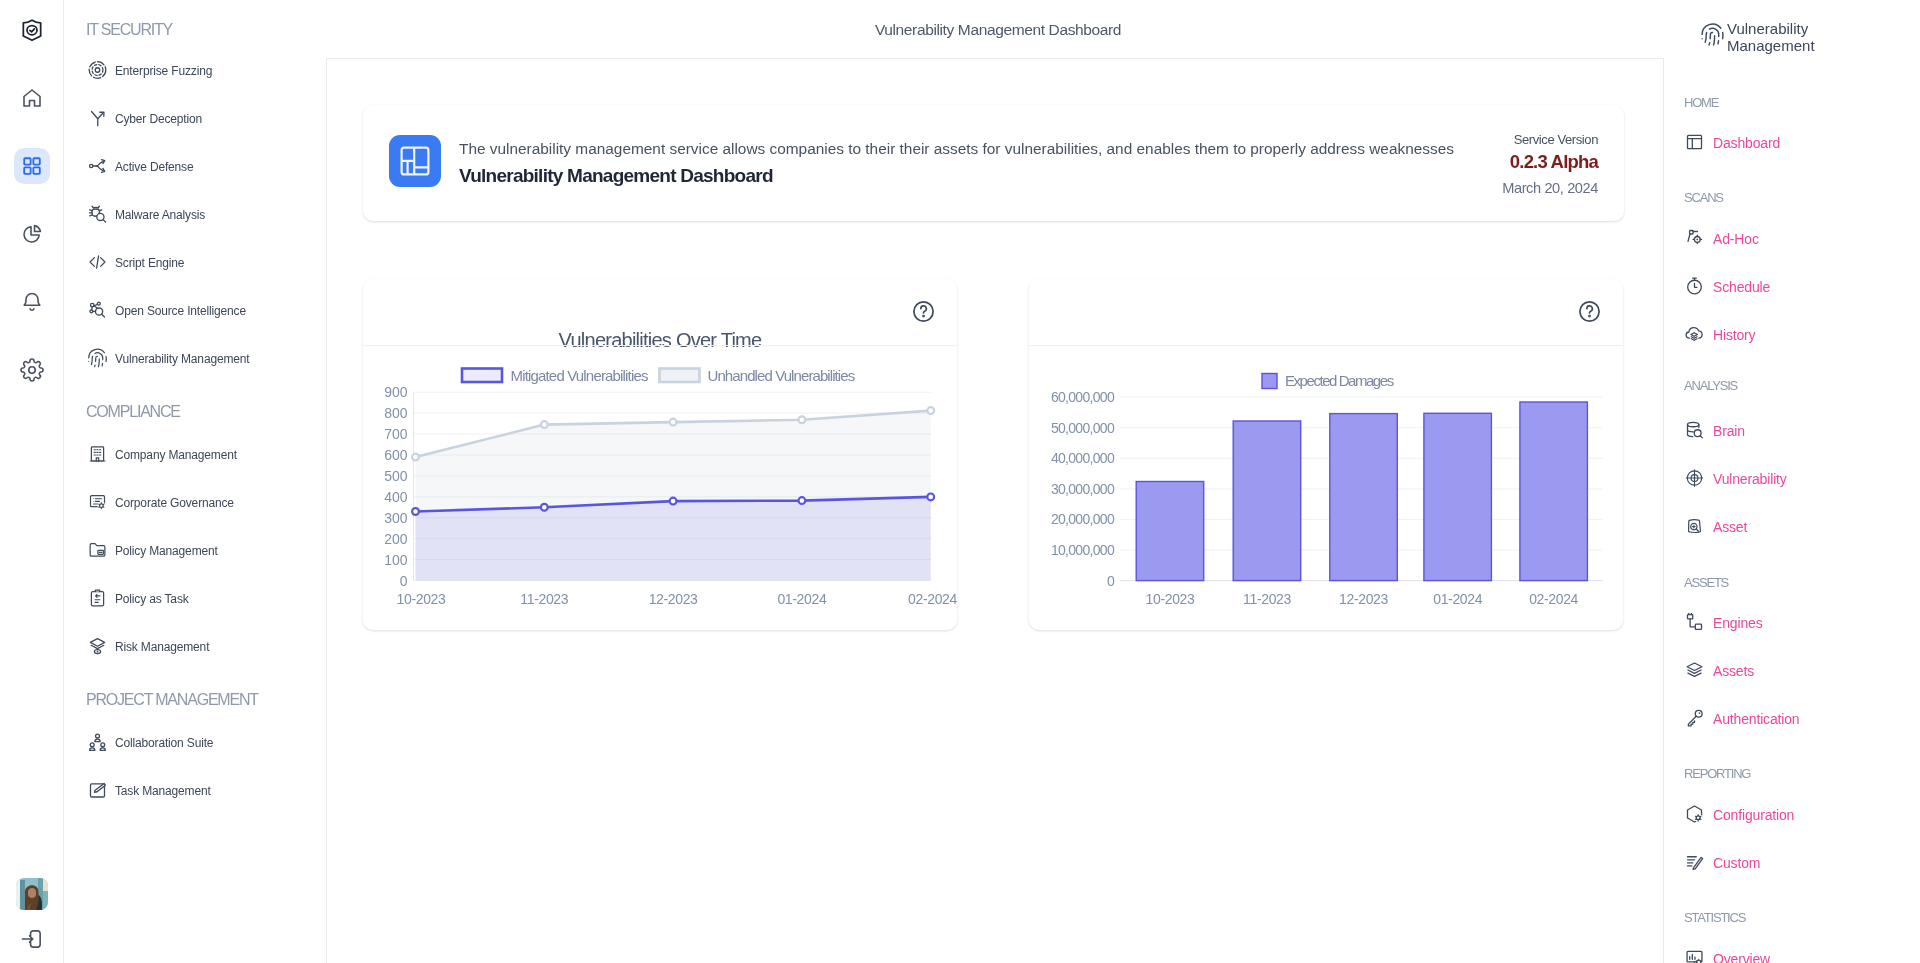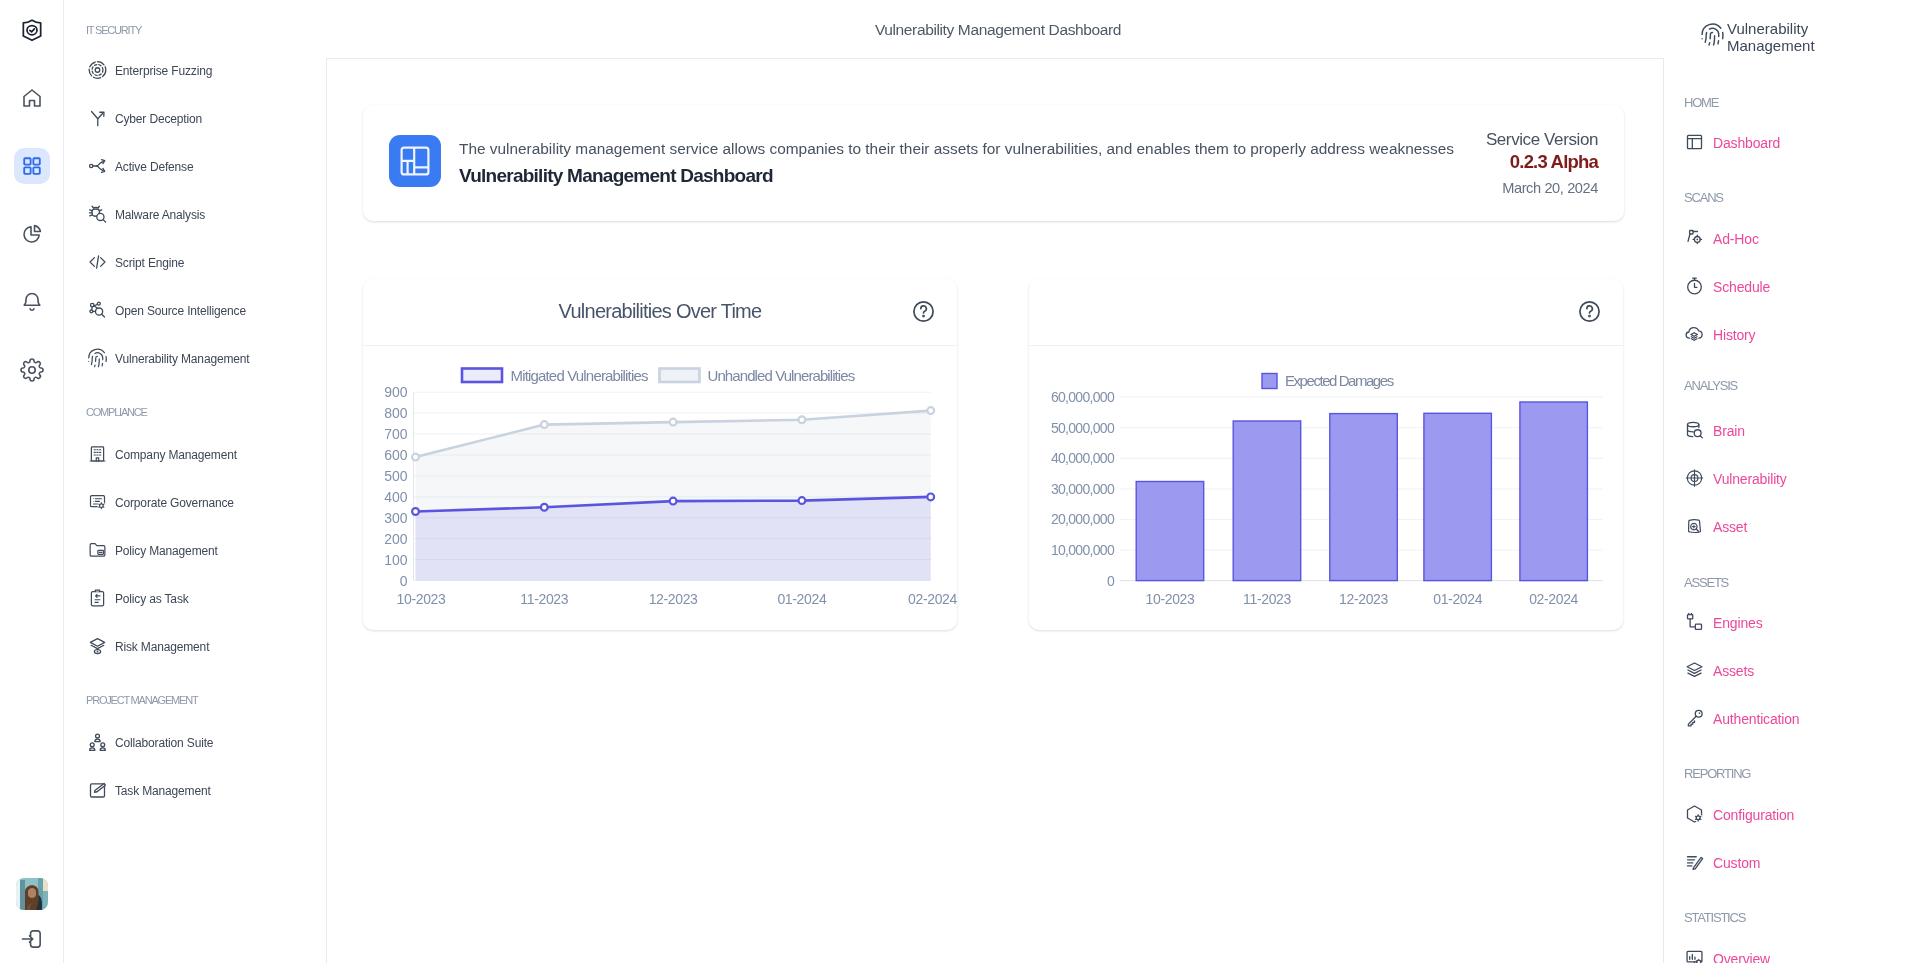--- a/index.html
+++ b/index.html
@@ -6,47 +6,47 @@
   html,body { width:1920px; height:963px; overflow:hidden; background:#ffffff;
     font-family:"Liberation Sans", sans-serif; -webkit-font-smoothing:antialiased; }
   
   #rail { position:absolute; left:0; top:0; width:64px; height:963px; background:#fff;
     border-right:1px solid #e9ecf0; }
   .railicon { position:absolute; left:50%; transform:translate(-50%,-50%); }
   #railActive { position:absolute; left:14px; top:148px; width:36px; height:36px;
     background:#dbe7fd; border-radius:10px; }
   
   #menu { position:absolute; left:64px; top:0; width:256px; height:963px; background:#fff; }
-  .mhead { position:absolute; left:22px; transform:translateY(-50%); font-size:11px;
+  .mhead { position:absolute; left:22px; transform:translateY(-50%); font-size:16px;
     color:#8e99a9; letter-spacing:-1.2px; white-space:nowrap; }
   .mitem { position:absolute; left:23px; transform:translateY(-50%); display:flex;
     align-items:center; white-space:nowrap; color:#3d4757; font-size:12px; letter-spacing:-0.16px; }
   .mitem svg { flex:0 0 auto; margin-right:7px; }
   
   #toptitle { position:absolute; left:320px; top:30px; width:1356px; text-align:center;
     transform:translateY(-50%); font-size:15.5px; letter-spacing:-0.37px; color:#4e5866; }
   
   #content { position:absolute; left:326px; top:58px; width:1338px; height:920px;
     border:1px solid #e7eaee; border-bottom:none; background:#fff; }
   .card { position:absolute; background:#fff; border-radius:10px;
     box-shadow:0 1px 3px rgba(25,35,60,0.10), 0 1px 2px rgba(25,35,60,0.06); }
   #hero { left:36px; top:46px; width:1261px; height:116px; }
   #heroIcon { position:absolute; left:26px; top:30px; width:52px; height:52px;
     background:#3a7af2; border-radius:11px; }
   #heroDesc { position:absolute; left:96px; top:35px; font-size:15.4px; color:#475260; white-space:nowrap; }
   #heroTitle { position:absolute; left:96px; top:60px; font-size:19px; letter-spacing:-0.75px; font-weight:bold; color:#1d2736; }
   #heroSV { position:absolute; right:26px; top:26px; text-align:right; }
-  #heroSV .l1 { font-size:17px; letter-spacing:-0.4px; color:#475260; line-height:17px; }
+  #heroSV .l1 { font-size:13px; letter-spacing:-0.4px; color:#475260; line-height:17px; }
   #heroSV .l2 { font-size:18.5px; letter-spacing:-0.8px; font-weight:bold; color:#7f1d1d; line-height:21px; margin-top:3px; }
   #heroSV .l3 { font-size:14.6px; letter-spacing:-0.4px; color:#667082; line-height:17px; margin-top:8px; }
   #chart1 { left:36px; top:220px; width:594px; height:351px; }
   #chart2 { left:702px; top:220px; width:594px; height:351px; }
   .ctitle { position:absolute; left:0; top:32px; width:100%; text-align:center;
     transform:translateY(-50%); font-size:20px; color:#47546a; }
-  #chart1 .ctitle { letter-spacing:-0.75px; }
+  #chart1 .ctitle { letter-spacing:-0.75px;margin-top:29px; }
   #chart2 .ctitle { letter-spacing:-1.15px; }
   .cdivide { position:absolute; left:0; top:66px; width:100%; height:1px; background:#eef0f3; }
   .chelp { position:absolute; right:22px; top:21px; }
   
   #rightbar { position:absolute; left:1664px; top:0; width:256px; height:963px; background:#fff; }
   .rhead { position:absolute; left:20px; transform:translateY(-50%); font-size:13px;
     color:#8e99a9; letter-spacing:-1.2px; white-space:nowrap; }
   .ritem { position:absolute; left:20px; transform:translateY(-50%); display:flex;
     align-items:center; white-space:nowrap; color:#ec4899; font-size:14px; letter-spacing:-0.16px; }
   .ritem svg { flex:0 0 auto; margin-right:8px; }

